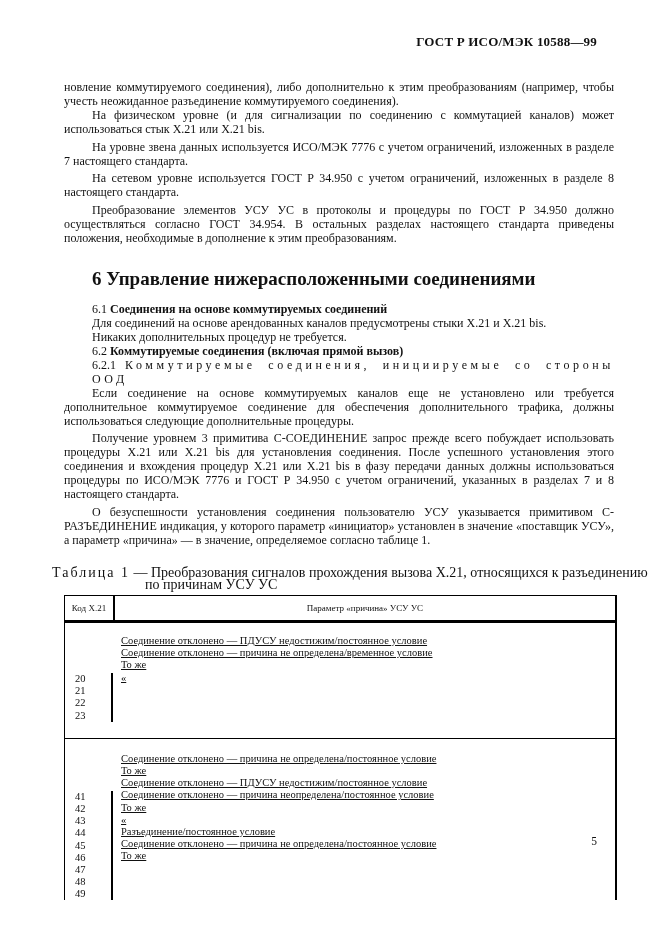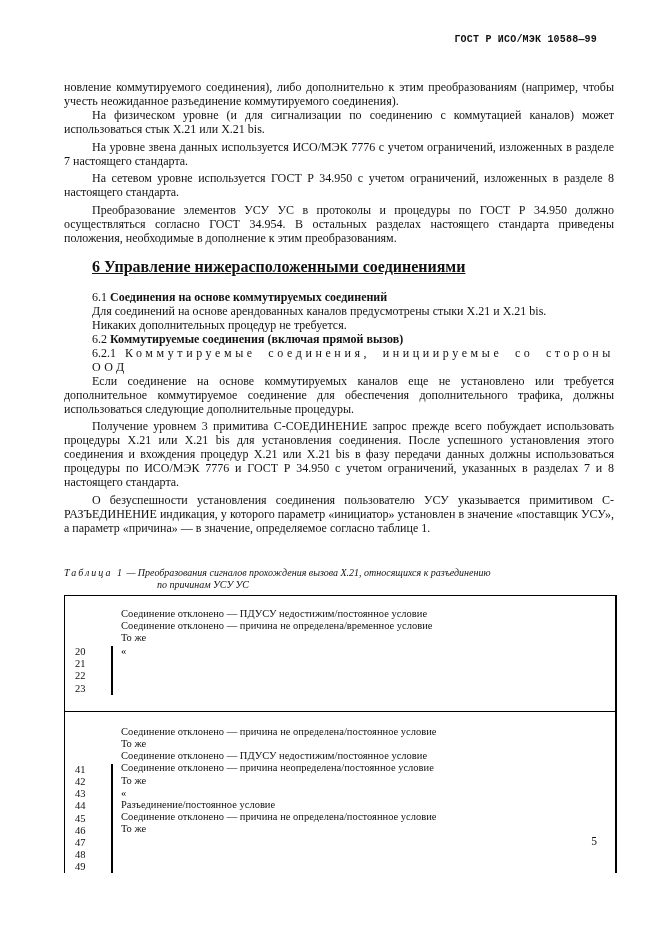--- a/index.html
+++ b/index.html
@@ -1,36 +1,36 @@
 <!DOCTYPE html>
 <html><head>
   <meta charset="utf-8">
   <style>
     html, body { margin: 0; padding: 0; background: #ffffff; }
     body { width: 661px; height: 936px; position: relative; overflow: hidden;
       font-family: "Liberation Serif", "DejaVu Serif", serif; color: #111; }
-    .page-header { position: absolute; top: 34px; right: 64px; font-weight: bold; font-size: 10px; letter-spacing: 0.2px; font-family: Liberation Mono, monospace; }
+    .page-header { position: absolute; top: 34px; right: 64px; font-weight: bold; font-size: 13px; letter-spacing: 0.2px; }
     .body-text { position: absolute; left: 64px; width: 550px; top: 80px; font-size: 12px; line-height: 14px; }
     .p { margin: 0; text-align: justify; }
     .p.indent { text-indent: 28px; }
     .p.sub { padding-left: 28px; }
     .gap { height: 3.5px; }
-    .section-title { font-weight: bold; font-size: 16px; margin: 15px 0 16px 28px; text-decoration: underline; }
+    .section-title { font-weight: bold; font-size: 19px; margin: 27px 0 16px 28px; }
     .spaced { letter-spacing: 3.6px; }
     b { font-weight: bold; }
-    .table-caption { position: absolute; left: 64px; top: 567px; font-size: 10px; line-height: 12px; font-style: italic; }
+    .table-caption { position: absolute; left: 52px; top: 567px; font-size: 14px; line-height: 12px; }
     .table-caption .lbl { letter-spacing: 2px; }
     .table-caption .cont { padding-left: 93px; }
     .tbl { position: absolute; left: 64px; top: 595px; width: 550px; border: 1.2px solid #000; border-right-width: 2px; border-bottom: none; font-size: 10.5px; }
     .tbl-head { display: flex; height: 24px; border-bottom: 3px solid #000; align-items: center; }
     .tbl-head .c1 { width: 48px; text-align: center; font-size: 9px; border-right: 2px solid #000; height: 100%; display:flex; align-items:center; justify-content:center; }
     .tbl-head .c2 { flex: 1; text-align: center; font-size: 9px; }
     .grp { display: flex; }
     .grp .c1 { width: 48px; border-right: 2px solid #000; padding-left: 10px; box-sizing: border-box; margin-top: 38px; }
-    .grp .c2 { flex: 1; padding-left: 8px; }
+    .grp .c2 { flex: 1; padding-left: 8px; text-decoration: underline; }
     .grp.g1 { border-bottom: 1.2px solid #000; padding-top: 12px; padding-bottom: 16px; }
     .grp.g1 .c1, .grp.g1 .c2 { }
     .row-line { height: 12.2px; line-height: 12.2px; white-space: nowrap; }
     .grp.g2 { padding-top: 14px; }
     .page-num { position: absolute; right: 64px; top: 835px; font-size: 11.5px; }
   </style>
 </head>
 <body>
 
 <div class="page-header">ГОСТ Р ИСО/МЭК 10588—99</div>
@@ -70,20 +70,24 @@
   <div class="gap"></div>
   <p class="p indent">О безуспешности  установления соединения пользователю УСУ указывается примитивом С-РАЗЪЕДИНЕНИЕ индикация, у которого параметр «инициатор» установлен в значение «поставщик УСУ», а параметр «причина» — в значение, определяемое согласно таблице 1.</p>
 </div>
 
 <div class="table-caption">
   <div><span class="lbl">Таблица 1</span><span> — Преобразования сигналов прохождения вызова X.21, относящихся к разъединению</span></div>
   <div class="cont">по причинам УСУ УС</div>
 </div>
 
 <div class="tbl">
+  <div class="tbl-head">
+    <div class="c1">Код X.21</div>
+    <div class="c2">Параметр «причина» УСУ УС</div>
+  </div>
 
   <div class="grp g1">
     <div class="c1">
       <div class="row-line">20</div>
       <div class="row-line">21</div>
       <div class="row-line">22</div>
       <div class="row-line">23</div>
     </div>
     <div class="c2">
       <div class="row-line">Соединение отклонено — ПДУСУ недостижим/постоянное условие</div>

